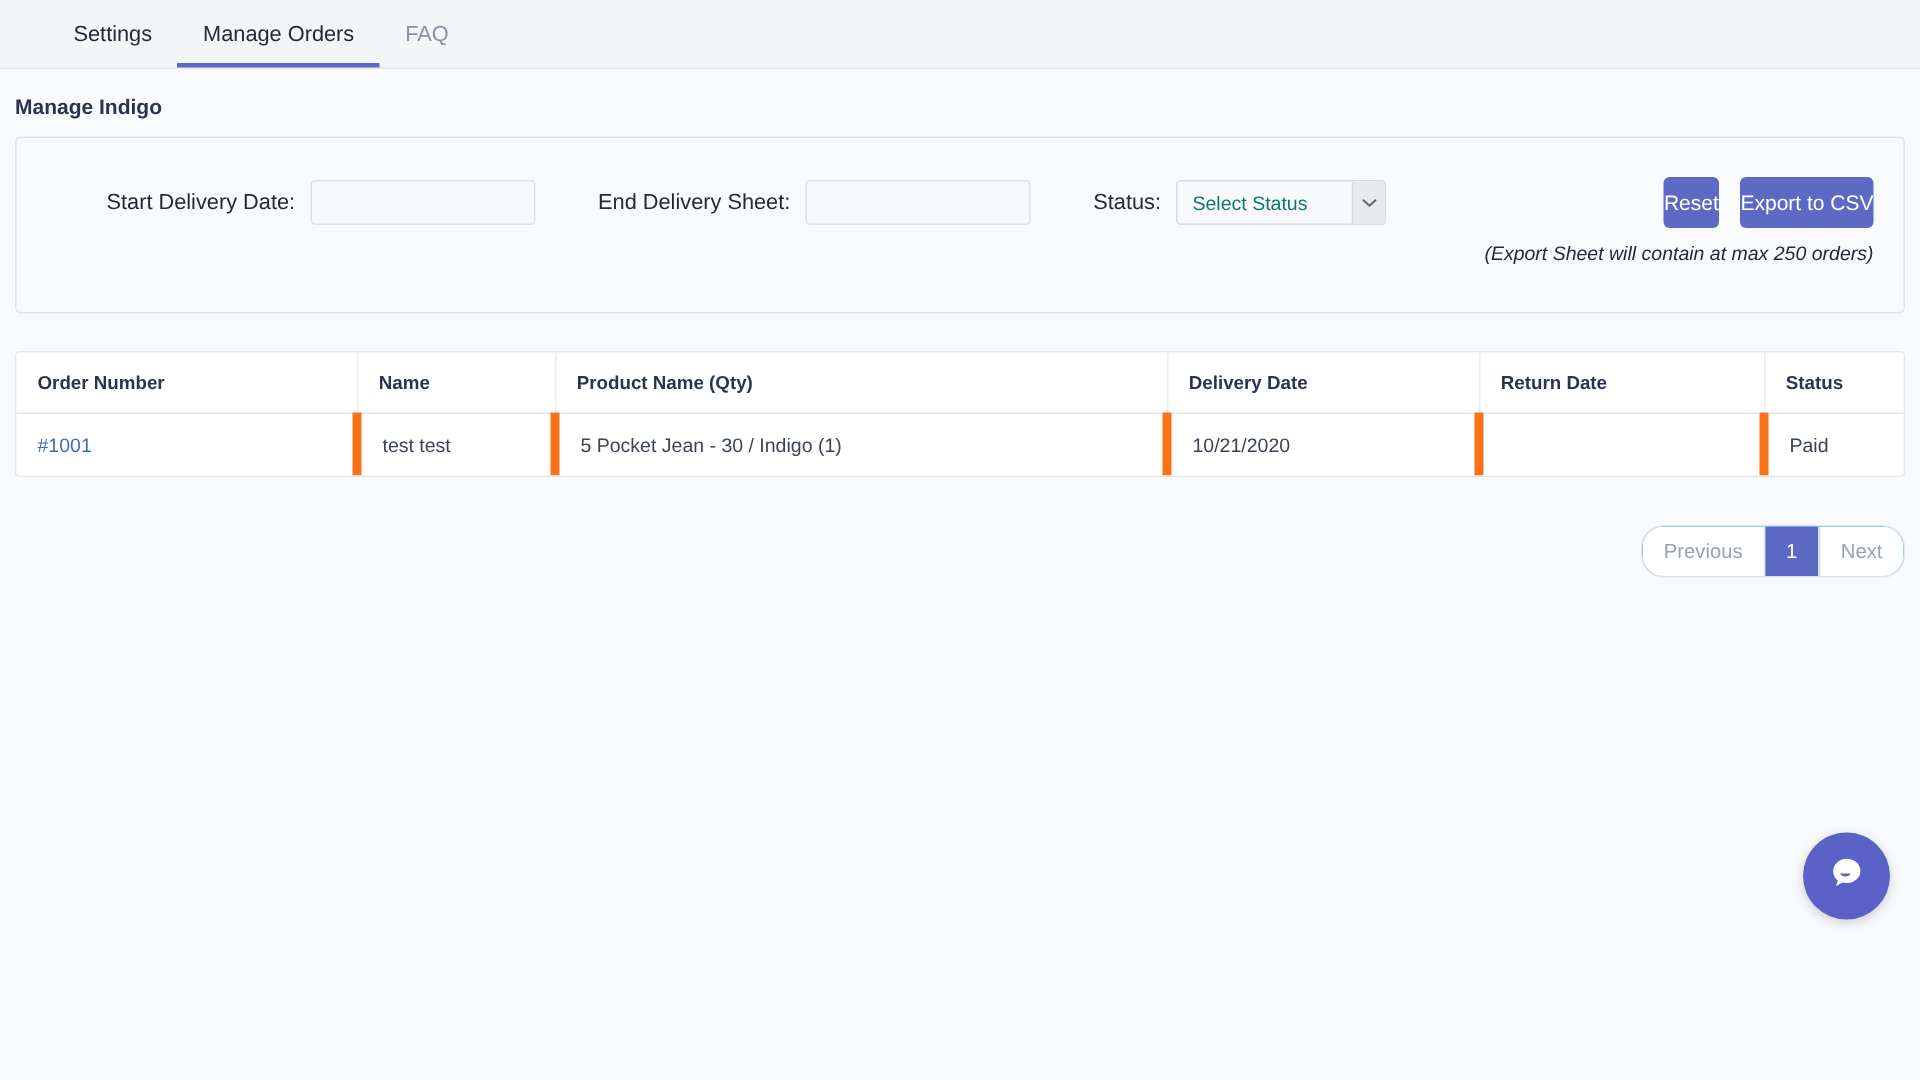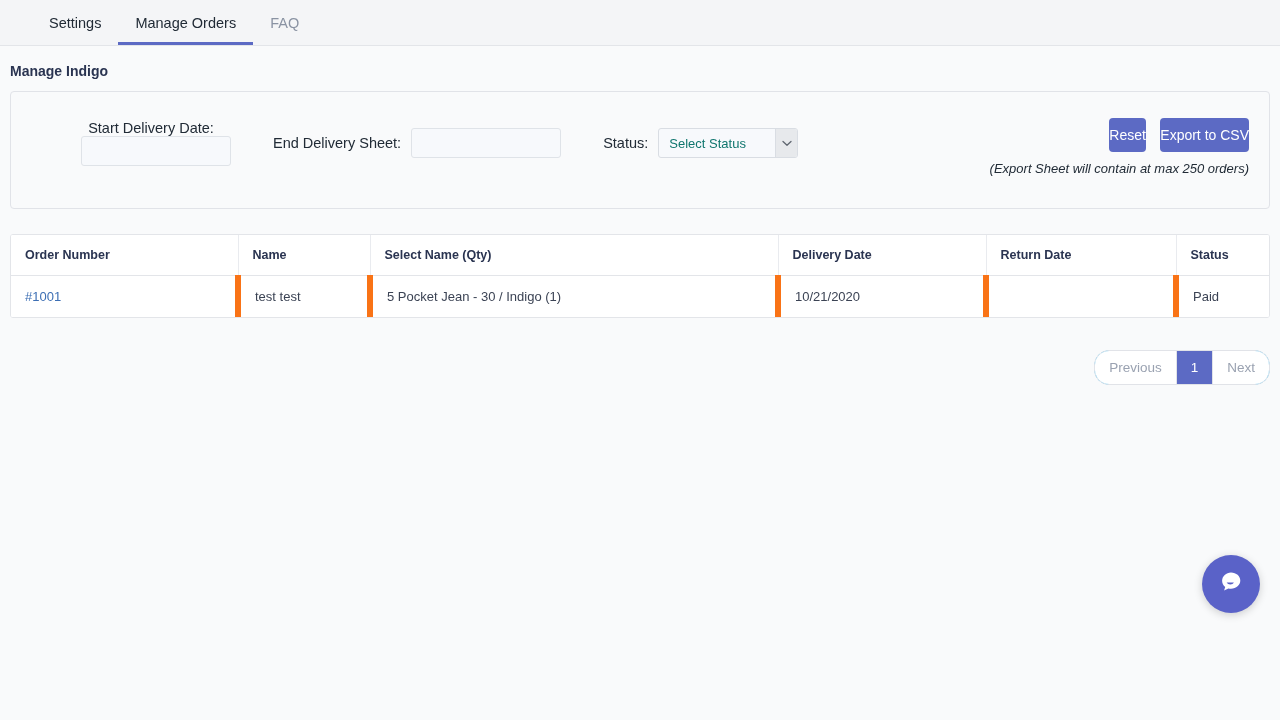--- a/index.html
+++ b/index.html
@@ -253,21 +253,21 @@
   </div>
 </div>
 
 <div class="page">
 
   <div class="page-title">Manage Indigo</div>
 
   <div class="filter-card">
     <div class="filter-row">
 
-      <div class="field" style="margin-left:60px;flex-direction:column;">
+      <div class="field" style="margin-left:60px;">
         <span class="field-label">Start Delivery Date:</span>
         <input class="date-input" type="text" value="" placeholder="" style="">
       </div>
 
       <div class="field" style="margin-left:42px;">
         <span class="field-label">End Delivery Sheet:</span>
         <input class="date-input" type="text" value="" placeholder="" style="">
       </div>
 
       <div class="field" style="margin-left:42px;">
@@ -290,21 +290,21 @@
       <div class="export-note">(Export Sheet will contain at max 250 orders)</div>
     </div>
   </div>
 
   <div class="table-wrap">
     <table>
       <thead>
         <tr>
           <th class="col-order">Order Number</th>
           <th class="col-name">Name</th>
-          <th class="col-prod">Select Name (Qty)</th>
+          <th class="col-prod">Product Name (Qty)</th>
           <th class="col-deliv">Delivery Date</th>
           <th class="col-return">Return Date</th>
           <th>Status</th>
         </tr>
       </thead>
       <tbody>
         <tr>
           <td class="link">
             <a href="#">#1001</a>
           </td>

